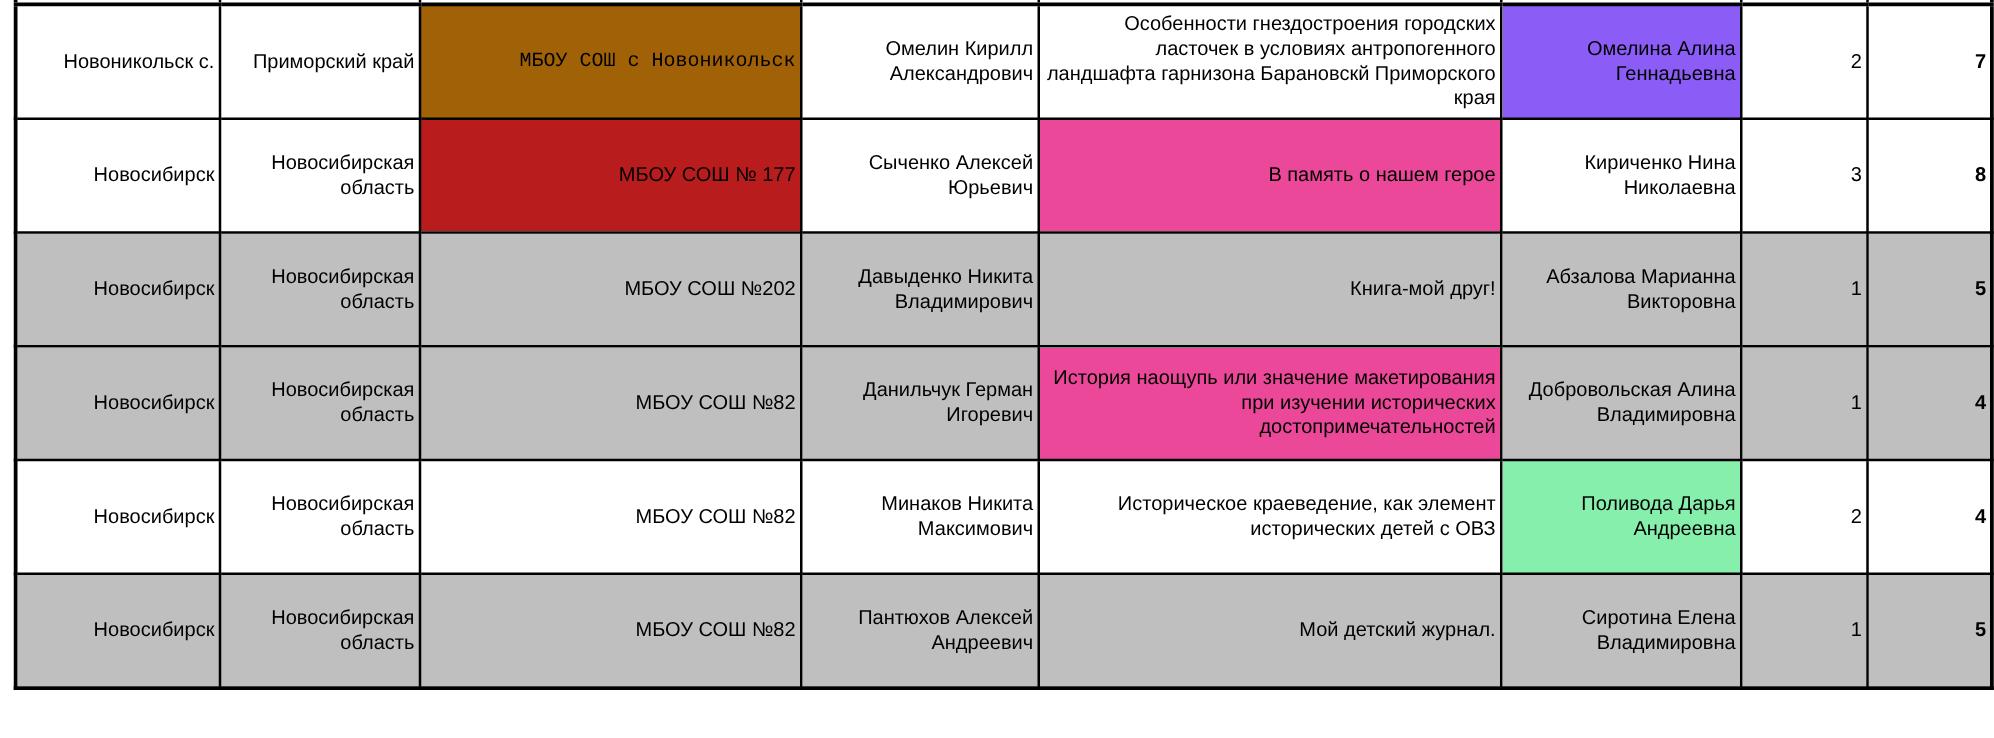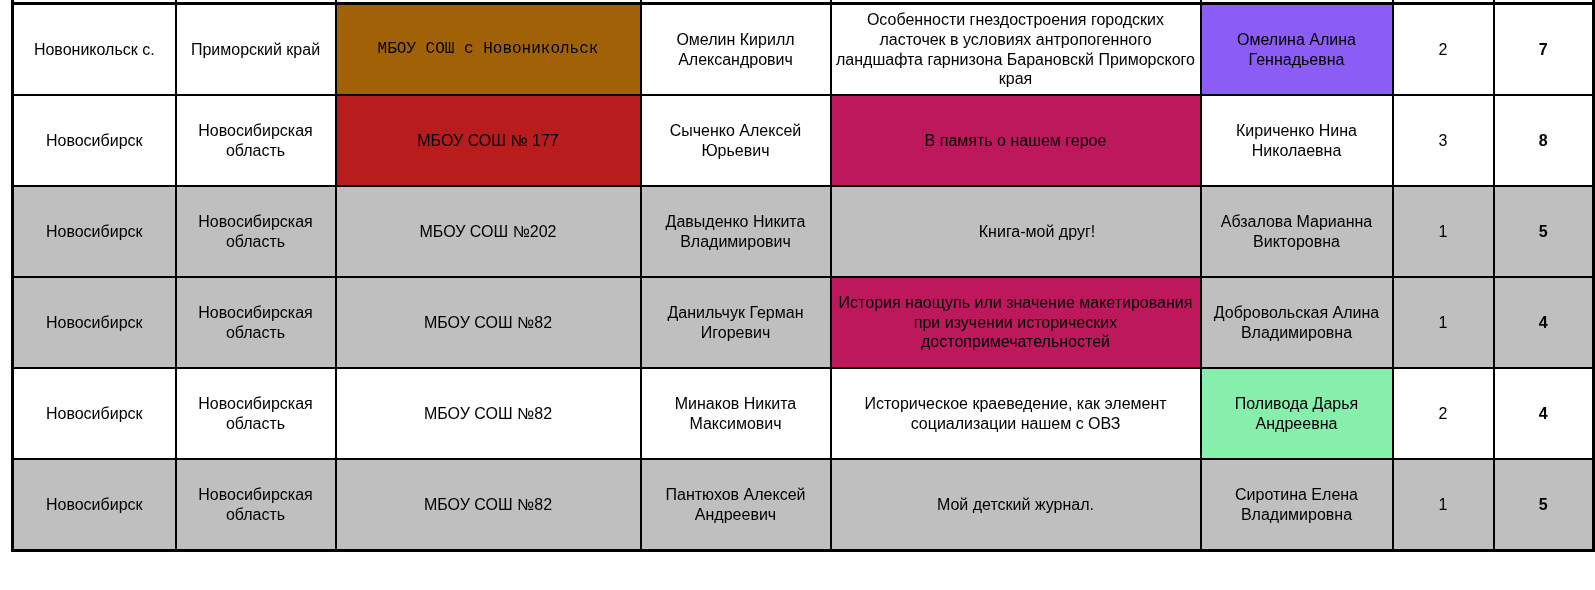--- a/index.html
+++ b/index.html
@@ -21,21 +21,21 @@
     top: 0;
     border-collapse: collapse;
     table-layout: fixed;
     width: 1581px;
     border-left: 3px solid #000;
     border-right: 3px solid #000;
     border-bottom: 3px solid #000;
   }
   table.results td {
     border: 2px solid #000;
-    text-align: center;
+    text-align: right;
     vertical-align: middle;
     padding: 2px 3px;
     font-size: 16px;
     line-height: 1.22;
     white-space: pre-line;
     overflow: hidden;
     background: #ffffff;
   }
   
   tr.cut-row td {
@@ -92,21 +92,21 @@
       <td class="score-b" style="background: rgb(255, 255, 255);">7</td>
     </tr>
 
     <tr class="data-row" data-row="1" style="height:85px">
       <td style="background: rgb(255, 255, 255);">Новосибирск</td>
       <td style="background: rgb(255, 255, 255);">Новосибирская
 область</td>
       <td style="background: #b91c1c;">МБОУ СОШ № 177</td>
       <td style="background: rgb(255, 255, 255);">Сыченко Алексей
 Юрьевич</td>
-      <td style="background: #be185d; margin-left: 24px;">В память о нашем герое</td>
+      <td style="background: #ec4899; margin-left: 24px;">В память о нашем герое</td>
       <td style="background: rgb(255, 255, 255);">Кириченко Нина
 Николаевна</td>
       <td class="score-a" style="background: rgb(255, 255, 255);">3</td>
       <td class="score-b" style="background: rgb(255, 255, 255);">8</td>
     </tr>
 
     <tr class="data-row" data-row="2" style="height:87px">
       <td style="background: rgb(191, 191, 191);">Новосибирск</td>
       <td style="background: rgb(191, 191, 191);">Новосибирская
 область</td>
@@ -120,38 +120,38 @@
       <td class="score-b" style="background: rgb(191, 191, 191);">5</td>
     </tr>
 
     <tr class="data-row" data-row="3" style="height:87px">
       <td style="background: rgb(191, 191, 191);">Новосибирск</td>
       <td style="background: rgb(191, 191, 191);">Новосибирская
 область</td>
       <td style="background: rgb(191, 191, 191);">МБОУ СОШ №82</td>
       <td style="background: rgb(191, 191, 191);">Данильчук Герман
 Игоревич</td>
-      <td style="background: #be185d;">История наощупь или значение макетирования
+      <td style="background: #ec4899;">История наощупь или значение макетирования
 при изучении исторических
 достопримечательностей</td>
       <td style="background: rgb(191, 191, 191);">Добровольская Алина
 Владимировна</td>
       <td class="score-a" style="background: rgb(191, 191, 191);">1</td>
       <td class="score-b" style="background: rgb(191, 191, 191);">4</td>
     </tr>
 
     <tr class="data-row" data-row="4" style="height:84px">
       <td style="background: rgb(255, 255, 255);">Новосибирск</td>
       <td style="background: rgb(255, 255, 255);">Новосибирская
 область</td>
       <td style="background: rgb(255, 255, 255);">МБОУ СОШ №82</td>
       <td style="background: rgb(255, 255, 255);">Минаков Никита
 Максимович</td>
       <td style="background: rgb(255, 255, 255);">Историческое краеведение, как элемент
-социализации нашем с ОВЗ</td>
+исторических детей с ОВЗ</td>
       <td style="background: #86efac;">Поливода Дарья
 Андреевна</td>
       <td class="score-a" style="background: rgb(255, 255, 255);">2</td>
       <td class="score-b" style="background: rgb(255, 255, 255);">4</td>
     </tr>
 
     <tr class="data-row" data-row="5" style="height:87px">
       <td style="background: rgb(191, 191, 191);">Новосибирск</td>
       <td style="background: rgb(191, 191, 191);">Новосибирская
 область</td>

